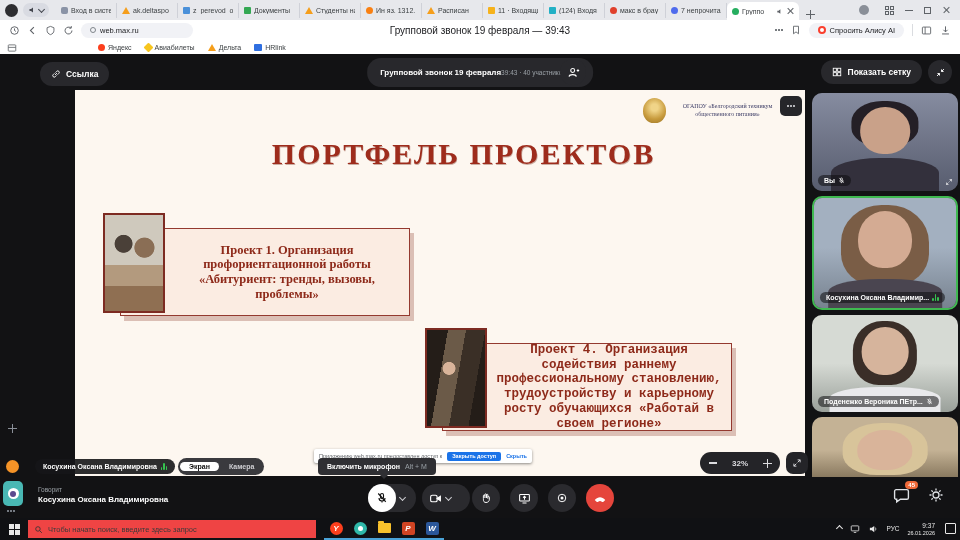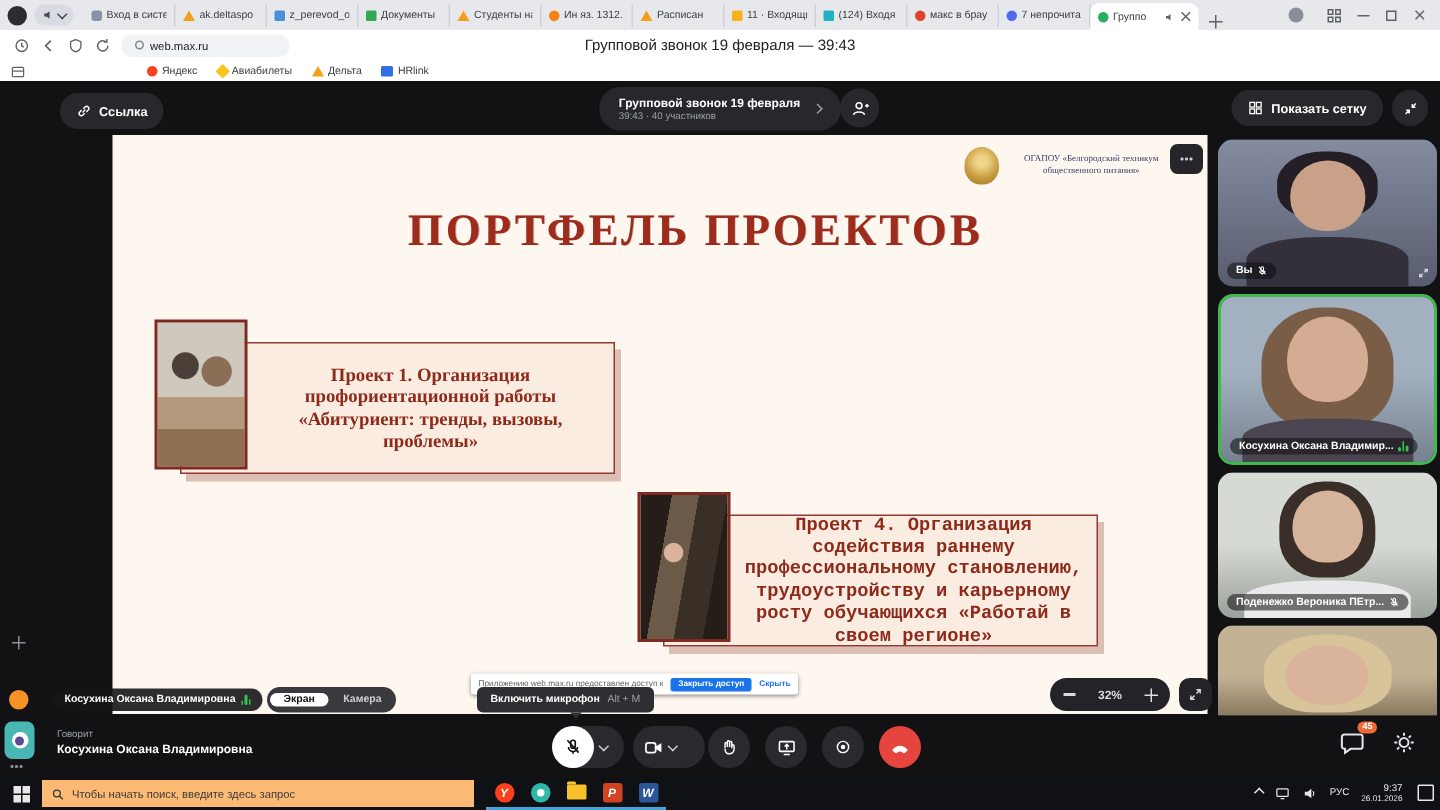--- a/index.html
+++ b/index.html
@@ -60,21 +60,21 @@
   .bm-avia{width:7px;height:7px;background:#f7c51e;transform:rotate(45deg);border-radius:1px;}
   .bm-warn{width:0;height:0;border-left:4px solid transparent;border-right:4px solid transparent;border-bottom:7px solid #f59e1b;}
   .bm-hr{width:8px;height:7px;background:#2f6fe0;border-radius:1px;}
   .panels-icon{position:absolute;left:7px;top:3px;color:#5f6368;}
 
   
   .callarea{position:absolute;left:0;top:54px;width:960px;height:464px;background:#121214;color:#fff;}
   .pill-dark{background:#28282c;color:#fff;border-radius:14px;display:flex;align-items:center;}
   .link-btn{position:absolute;left:40px;top:8px;height:24px;padding:0 11px;gap:5px;font-size:8.5px;font-weight:bold;}
   .title-pill{position:absolute;left:50%;transform:translateX(-50%);top:4px;height:29px;padding:0 13px;gap:9px;}
-  .tp-col{display:flex;flex-direction:column;justify-content:flex-end;}
+  .tp-col{display:flex;flex-direction:row;justify-content:flex-end;}
   .tp-title{font-size:8px;font-weight:bold;}
   .tp-sub{font-size:6.5px;color:#9aa0a6;margin-top:1px;}
   .chev{width:5px;height:5px;border-right:1.3px solid currentColor;border-bottom:1.3px solid currentColor;display:inline-block;}
   .chev-r{transform:rotate(-45deg);}
   .chev-d{transform:rotate(45deg);margin-top:-2px;}
   .addperson-btn{position:absolute;left:calc(50% + 80px);top:5px;width:26px;height:26px;border-radius:50%;background:#28282c;display:flex;align-items:center;justify-content:center;}
   .grid-btn{position:absolute;right:38px;top:6px;height:24px;padding:0 11px;gap:6px;font-size:8.5px;font-weight:bold;}
   .collapse-btn{position:absolute;right:8px;top:6px;width:24px;height:24px;border-radius:50%;background:#28282c;display:flex;align-items:center;justify-content:center;}
 
   
@@ -152,21 +152,21 @@
   .hangup-btn{left:586px;background:#e5453c;}
   .chat-btn{position:absolute;left:893px;top:9px;color:#dfe2e6;}
   .chat-badge{position:absolute;right:-8px;top:-6px;background:#ef6a3a;color:#fff;font-size:6px;font-weight:bold;border-radius:7px;padding:1px 3px;}
   .gear-btn{position:absolute;left:928px;top:9px;color:#dfe2e6;}
 
   
   .taskbar{position:absolute;left:0;top:518px;width:960px;height:22px;background:#101114;display:flex;align-items:center;color:#fff;}
   .start-btn{width:28px;height:100%;display:flex;align-items:center;justify-content:center;}
   .winlogo{display:grid;grid-template-columns:5px 5px;grid-gap:1px;}
   .winlogo i{width:5px;height:5px;background:#e8e8e8;}
-  .tb-search{width:288px;height:18px;background:#fdba74;display:flex;align-items:center;gap:5px;padding:0 6px;}
+  .tb-search{width:288px;height:18px;background:#ef4444;display:flex;align-items:center;gap:5px;padding:0 6px;}
   .tb-search input{border:none;outline:none;flex:1;font-size:7.5px;font-family:"Liberation Sans",sans-serif;color:#222;background:transparent;}
   .tb-search input::placeholder{color:#3b3b3b;}
   .tb-apps{display:flex;align-items:stretch;margin-left:8px;height:100%;}
   .tb-app{width:24px;display:flex;align-items:center;justify-content:center;border-bottom:2px solid #4aa3d8;}
   .app-y{width:13px;height:13px;border-radius:50%;background:#fc3f1d;color:#fff;font-size:8px;font-weight:bold;display:flex;align-items:center;justify-content:center;}
   .app-max{width:13px;height:13px;border-radius:50%;background:#2fb8a9;display:flex;align-items:center;justify-content:center;}
   .app-max i{width:5px;height:5px;border-radius:50%;background:#fff;}
   .app-folder{width:13px;height:10px;background:#f8c12c;border-radius:1px;position:relative;}
   .app-folder::before{content:"";position:absolute;left:0;top:-2px;width:6px;height:2px;background:#f8c12c;border-radius:1px 1px 0 0;}
   .app-pp{width:13px;height:13px;border-radius:2px;background:#d04423;color:#fff;font-size:8px;font-weight:bold;display:flex;align-items:center;justify-content:center;}
@@ -272,20 +272,42 @@
         <path d="M8 2l5 2v4c0 3-2 5-5 6-3-1-5-3-5-6V4z"></path>
       </svg>
     <svg width="11" height="11" viewBox="0 0 16 16" fill="none" stroke="currentColor" stroke-width="1.4">
         <path d="M13 8a5 5 0 11-1.5-3.5M12 1.5v3h-3"></path>
       </svg>
     <span class="url-pill">
       <i class="url-dot"></i>
       <span>web.max.ru</span>
     </span>
     <span class="page-title-center">Групповой звонок 19 февраля — 39:43</span>
+    <div class="abar-right">
+      <span class="dots3">
+          <i></i>
+          <i></i>
+          <i></i>
+        </span>
+      <svg width="10" height="10" viewBox="0 0 16 16" fill="none" stroke="currentColor" stroke-width="1.4">
+          <path d="M4 2h8v12l-4-3-4 3z"></path>
+        </svg>
+      <span class="alice-pill">
+        <i class="alice-dot"></i>
+        <span>Спросить Алису AI</span>
+      </span>
+      <i class="vdiv"></i>
+      <svg width="11" height="11" viewBox="0 0 16 16" fill="none" stroke="currentColor" stroke-width="1.3">
+          <rect x="2" y="3" width="12" height="10" rx="1"></rect>
+          <path d="M6 3v10"></path>
+        </svg>
+      <svg width="11" height="11" viewBox="0 0 16 16" fill="none" stroke="currentColor" stroke-width="1.4">
+          <path d="M8 2v8M5 7l3 3 3-3M3 13h10"></path>
+        </svg>
+    </div>
   </div>
 
   <div class="bookmarksbar">
     <svg class="panels-icon" width="10" height="10" viewBox="0 0 16 16" fill="none" stroke="currentColor" stroke-width="1.3">
         <rect x="2" y="3" width="12" height="10" rx="1"></rect>
         <path d="M2 7h12"></path>
       </svg>
     <span class="bm">
         <i class="bm-yandex"></i>
         <span>Яндекс</span>

